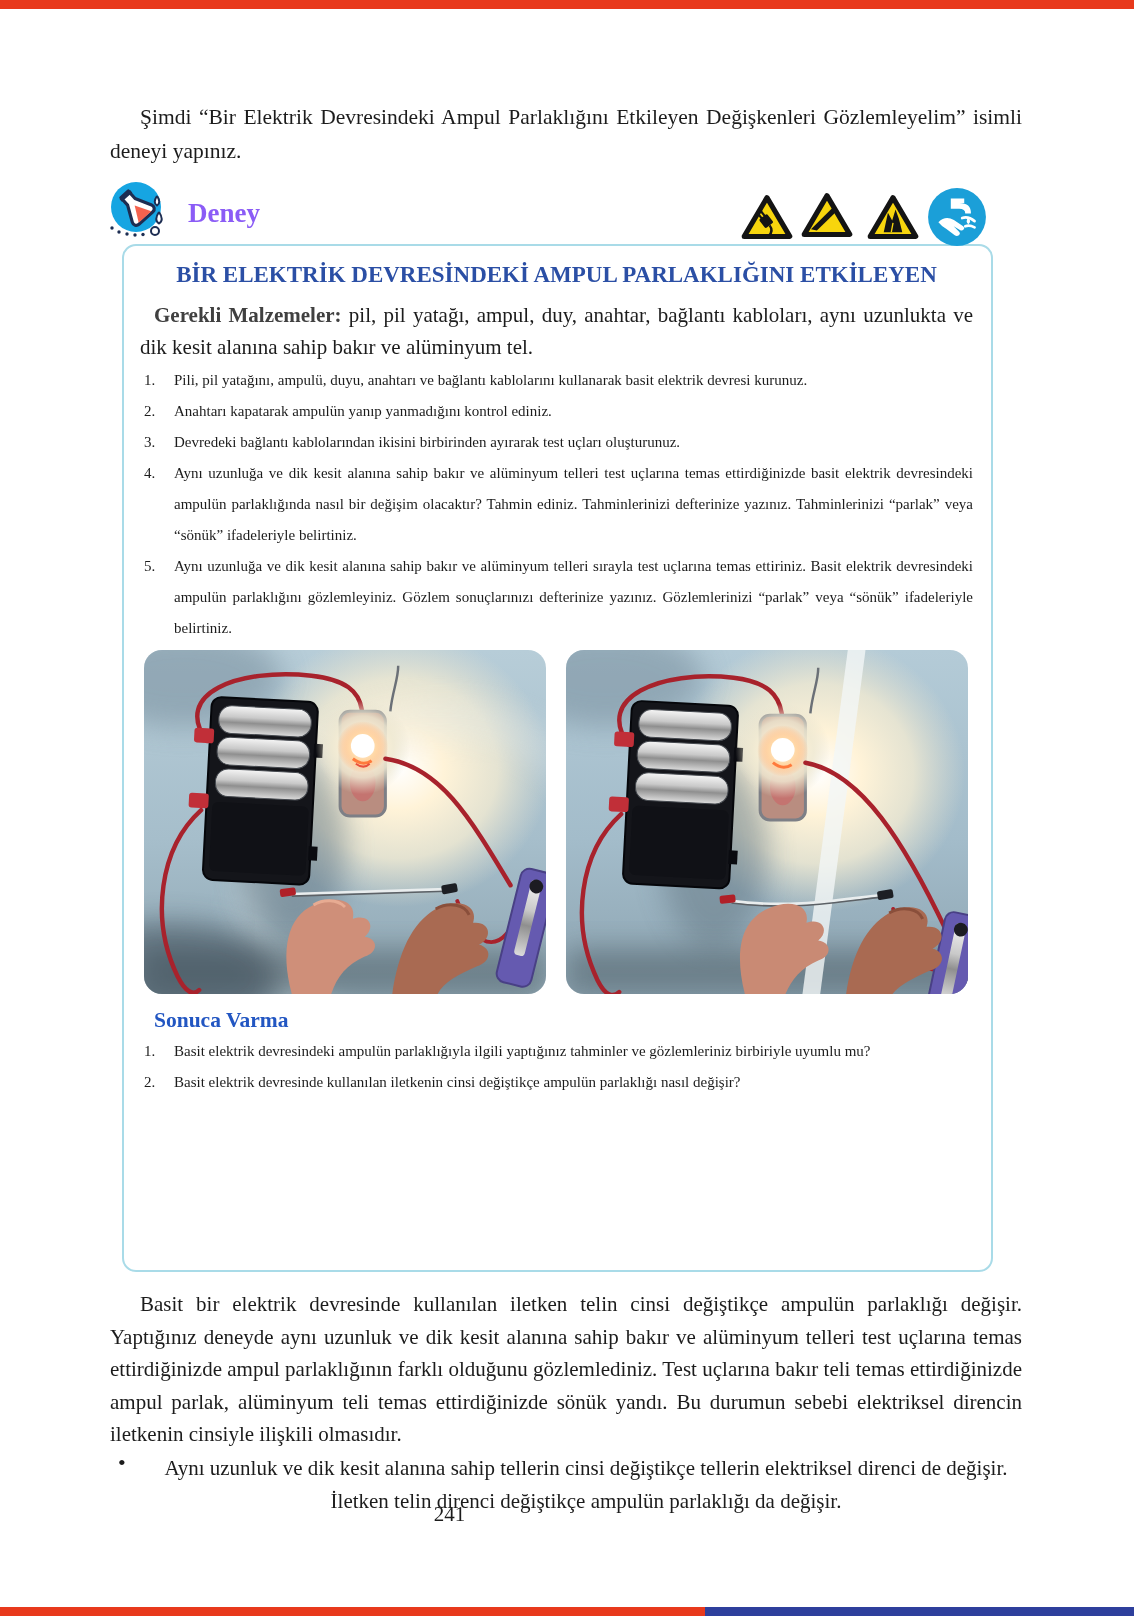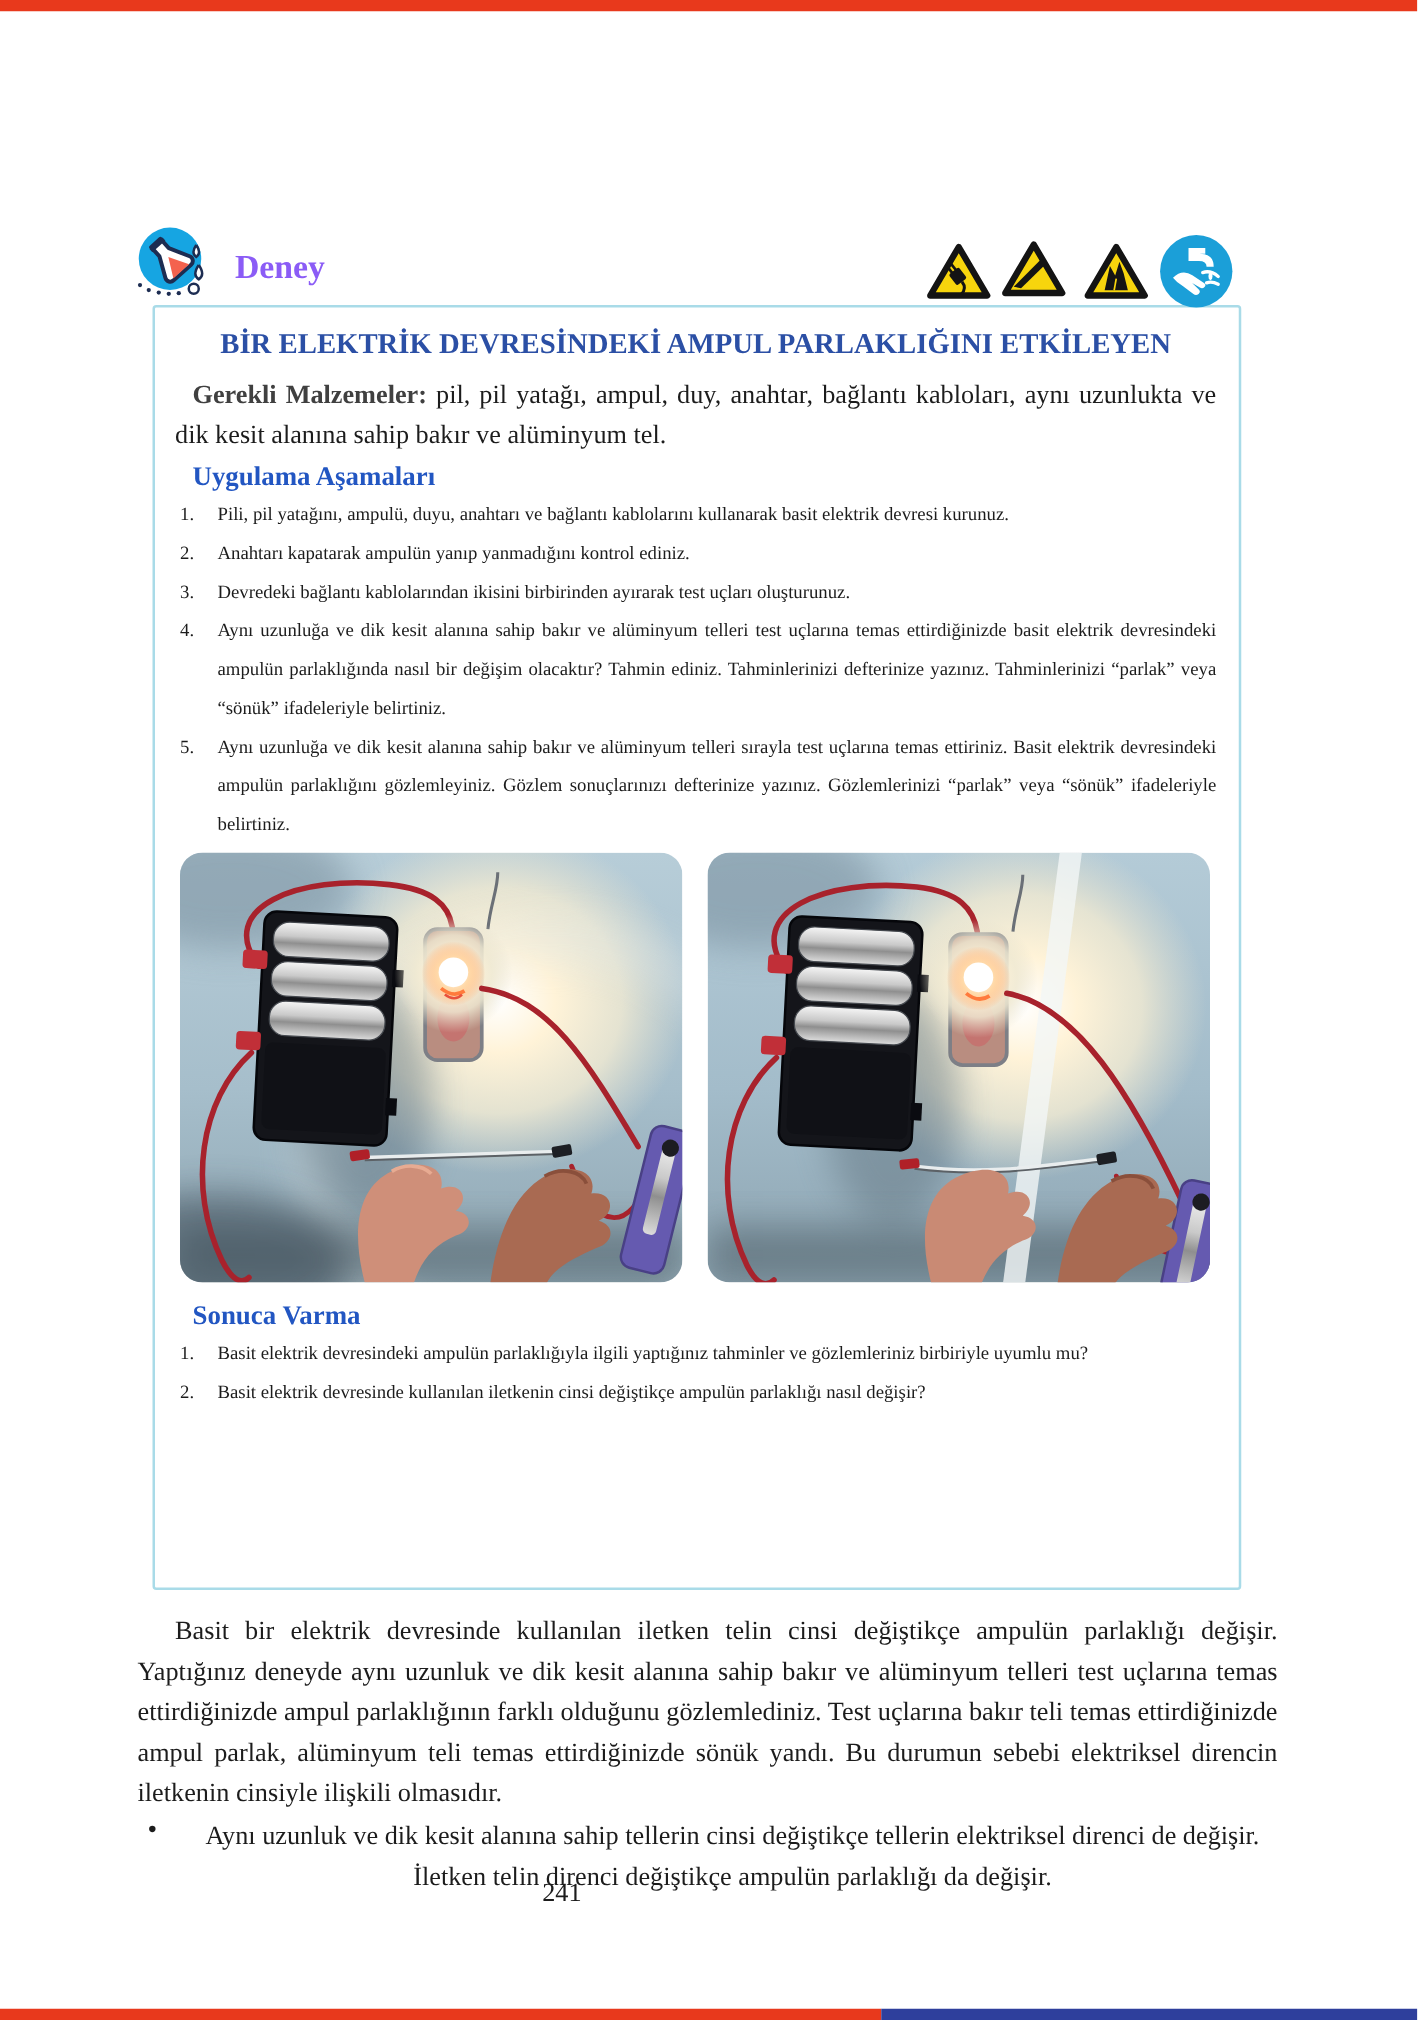--- a/index.html
+++ b/index.html
@@ -12,21 +12,21 @@
   .intro{position:absolute;left:110px;right:112px;top:100px;margin:0;
          font-size:21.5px;line-height:34px;text-align:justify;text-indent:30px;}
 
   .deney-icon{position:absolute;left:106px;top:176px;width:64px;height:64px;}
   .deney-label{position:absolute;left:188px;top:198px;font-size:27px;font-weight:bold;color:#8b5cf6;}
   .warn{position:absolute;width:54px;height:50px;}
   .warn1{left:740px;top:192px;} .warn2{left:800px;top:190px;} .warn3{left:866px;top:192px;}
   .wash{position:absolute;left:926px;top:186px;width:62px;height:62px;z-index:3;}
 
   .expbox{position:absolute;left:122px;top:244px;width:871px;height:1028px;box-sizing:border-box;
-          border:2.5px solid #a9dbe8;border-radius:3px;padding:10px 18px 0 16px;overflow:hidden;}
+          border:2.5px solid #a9dbe8;border-radius:14px;padding:10px 18px 0 16px;overflow:hidden;}
   .expbox .title{margin:2px 0 0 0;text-align:center;color:#2b4fa5;font-size:23px;font-weight:bold;line-height:34px;}
   .materials{margin:7px 0 0 0;font-size:21px;line-height:32px;text-align:justify;text-indent:14px;}
   .materials .lbl{color:#404040;font-weight:bold;}
   .subhead{margin:6px 0 3px 14px;color:#2256c2;font-size:21.5px;font-weight:bold;}
   ol.steps,ol.qs{margin:2px 0 0 0;padding:0;list-style:none;counter-reset:st;}
   ol.steps li,ol.qs li{position:relative;padding-left:34px;font-size:15px;line-height:31px;
                        text-align:justify;counter-increment:st;}
   ol.steps li::before,ol.qs li::before{content:counter(st) ".";position:absolute;left:4px;}
   .photos{display:flex;gap:20px;margin:6px 0 14px 4px;}
   .photo{width:402px;height:344px;border-radius:18px;overflow:hidden;flex:0 0 auto;}
@@ -38,20 +38,21 @@
   .bullet-row .dot{position:absolute;left:8px;top:-2px;font-size:22px;}
   .bullet-row p{margin:0 0 0 40px;font-size:21px;line-height:33px;text-align:center;}
   .pagenum{position:absolute;left:0;top:1502px;width:899px;text-align:center;font-size:21px;}
 </style>
 </head>
 <body>
 
 <div class="page">
   <div class="bar-top"></div>
 
+  <p class="intro">Şimdi “Bir Elektrik Devresindeki Ampul Parlaklığını Etkileyen Değişkenleri Gözlemleyelim” isimli deneyi yapınız.</p>
 
   <div class="deney-icon">
     <svg viewBox="0 0 64 64" width="64" height="64">
       <circle cx="30" cy="31" r="25" fill="#16a5e2"></circle>
       <g transform="rotate(-42 30 31)">
         <path d="M25,14 h10 v10 l8,16 a4,4 0 0 1 -3.6,5.8 h-18.8 a4,4 0 0 1 -3.6,-5.8 l8,-16 z" fill="#ffffff" stroke="#1d2d52" stroke-width="3.2" stroke-linejoin="round"></path>
         <path d="M30,29 L21.5,44.5 h17 Z" fill="#f4624e"></path>
         <line x1="23" y1="16" x2="37" y2="16" stroke="#1d2d52" stroke-width="3.4"></line>
       </g>
       <path d="M51,20 q4.5,6.5 0,9.5 q-4.5,-3 0,-9.5" fill="#ffffff" stroke="#1d2d52" stroke-width="2"></path>
@@ -106,21 +107,20 @@
   </div>
 
   <section class="expbox">
     <h2 class="title">
       <span>BİR ELEKTRİK DEVRESİNDEKİ AMPUL PARLAKLIĞINI ETKİLEYEN</span><br>
     </h2>
     <p class="materials">
       <span class="lbl">Gerekli Malzemeler:</span>
       <span>pil, pil yatağı, ampul, duy, anahtar, bağlantı kabloları, aynı uzunlukta ve dik kesit alanına sahip bakır ve alüminyum tel.</span>
     </p>
-    <h3 class="subhead">Uygulama Aşamaları</h3>
     <ol class="steps">
       <li>Pili, pil yatağını, ampulü, duyu, anahtarı ve bağlantı kablolarını kullanarak basit elektrik devresi kurunuz.</li>
       <li>Anahtarı kapatarak ampulün yanıp yanmadığını kontrol ediniz.</li>
       <li>Devredeki bağlantı kablolarından ikisini birbirinden ayırarak test uçları oluşturunuz.</li>
       <li>Aynı uzunluğa ve dik kesit alanına sahip bakır ve alüminyum telleri test uçlarına temas ettirdiğinizde basit elektrik devresindeki ampulün parlaklığında nasıl bir değişim olacaktır? Tahmin ediniz. Tahminlerinizi defterinize yazınız. Tahminlerinizi “parlak” veya “sönük” ifadeleriyle belirtiniz.</li>
       <li>Aynı uzunluğa ve dik kesit alanına sahip bakır ve alüminyum telleri sırayla test uçlarına temas ettiriniz. Basit elektrik devresindeki ampulün parlaklığını gözlemleyiniz. Gözlem sonuçlarınızı defterinize yazınız. Gözlemlerinizi “parlak” veya “sönük” ifadeleriyle belirtiniz.</li>
     </ol>
 
     <div class="photos">
       <div class="photo">

